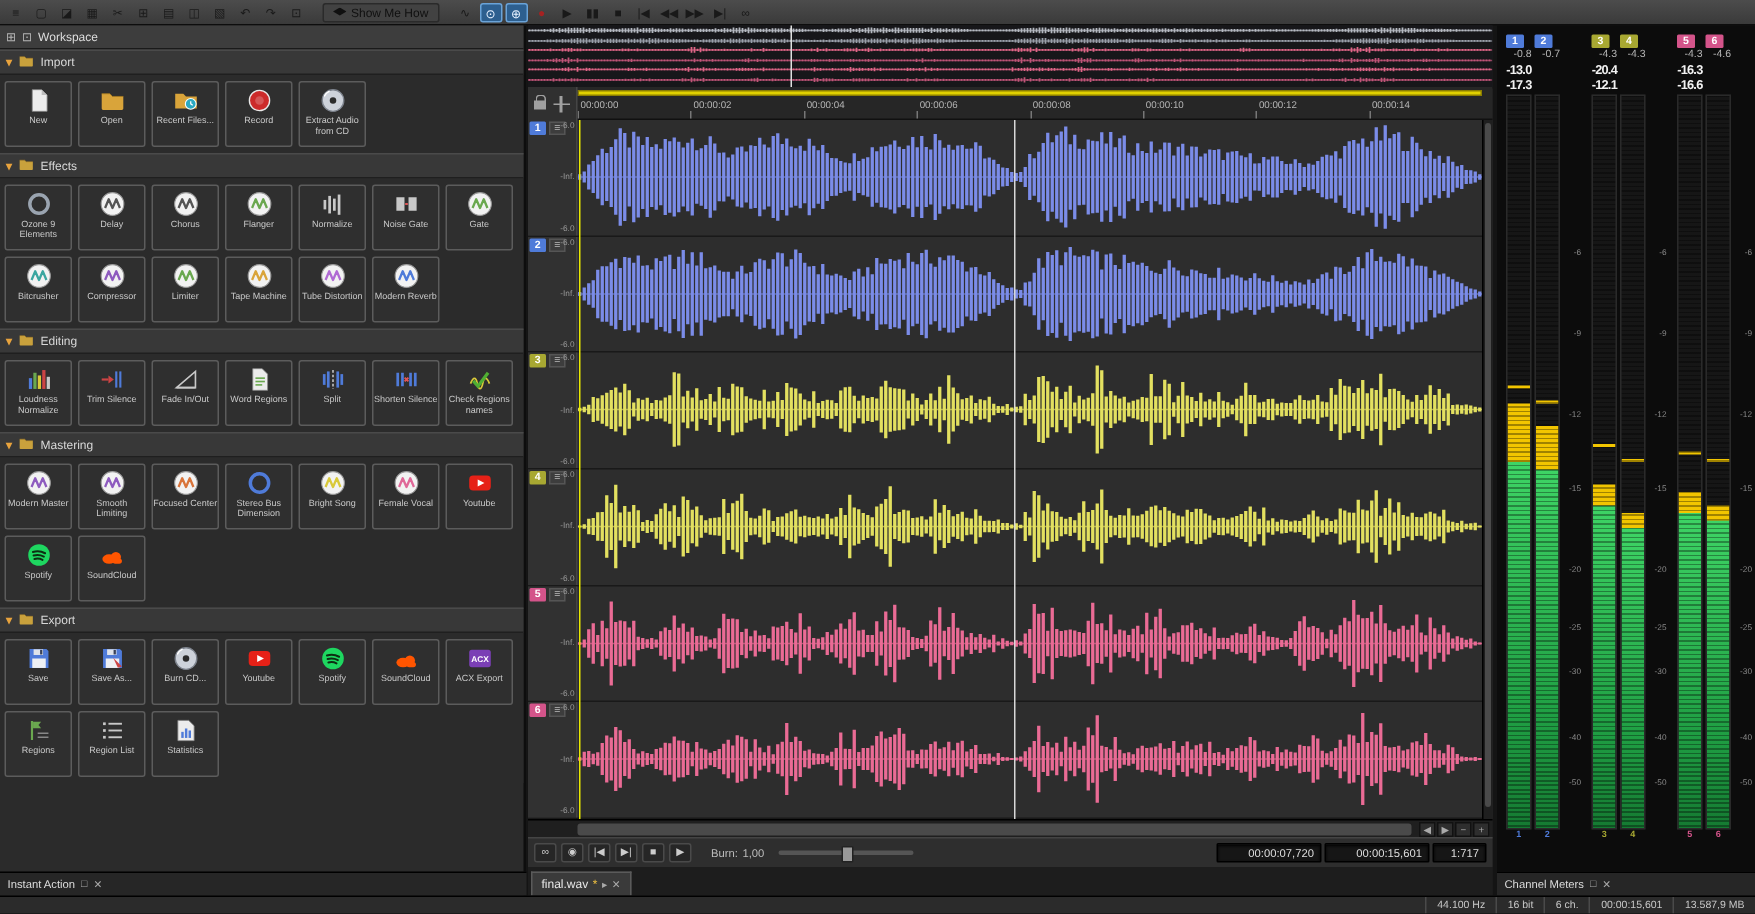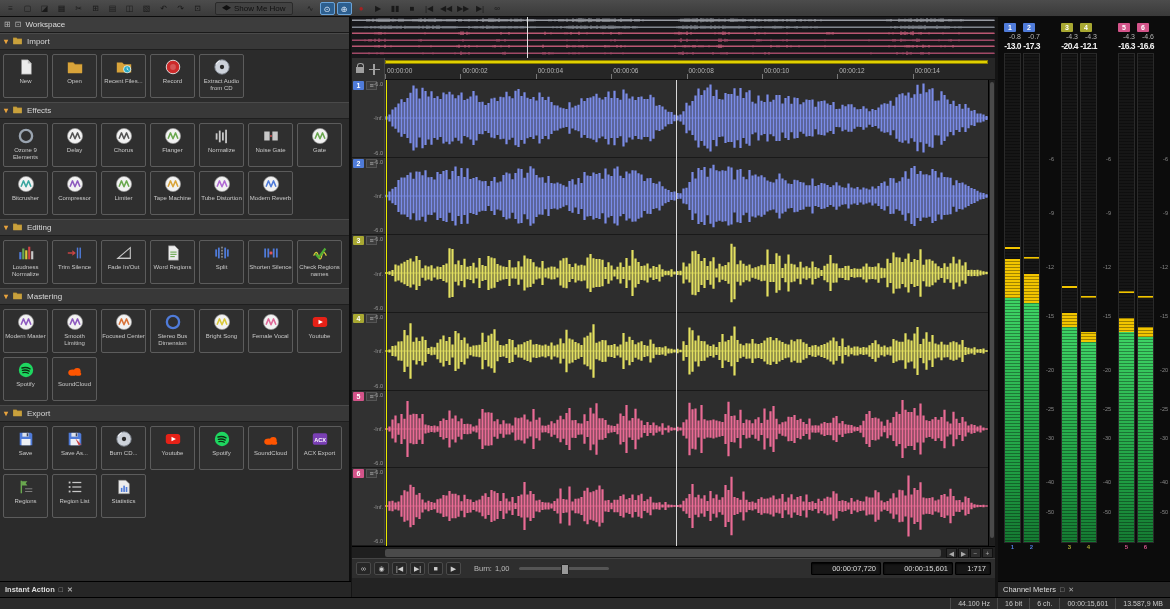--- a/index.html
+++ b/index.html
@@ -65,21 +65,21 @@
   .doctab{height:16px;background:#3a3a3a;border:1px solid #5a5a5a;border-bottom:none;display:flex;align-items:center;gap:3px;padding:0 6px;font-size:8px;color:#e8e8e8;margin-left:2px;box-sizing:border-box;}
   .doctab .mod{color:#f0c040;}
   
   #meters{position:absolute;left:998px;top:17px;width:172px;height:580px;background:#0c0c0c;}
   #mgroups{display:flex;gap:5px;padding:6px 2px 0 6px;}
   .mgroup{width:52px;flex:none;}
   .brow{display:flex;gap:7px;}
   .mbadge{width:12px;height:9px;font-size:7px;font-weight:bold;color:#fff;text-align:center;line-height:9px;border-radius:1px;}
   .peakrow{display:flex;font-size:7px;color:#b5b5b5;margin-top:1px;}
   .peakrow span{width:17px;margin-right:2px;text-align:right;}
-  .valrow{display:flex;font-size:8.5px;font-weight:bold;color:#f2f2f2;margin-top:1px;}
+  .valrow{display:flex;font-size:8.5px;font-weight:bold;color:#f2f2f2;margin-top:1px;flex-direction:column;}
   .valrow span{width:17px;margin-right:2px;text-align:right;letter-spacing:-0.5px;}
   .mbars{display:flex;margin-top:2px;position:relative;height:490px;}
   .mtrack{width:17px;height:100%;background:#161616;border:1px solid #2a2a2a;position:relative;margin-right:2px;box-sizing:border-box;overflow:hidden;flex:none;}
   .mfill{position:absolute;left:0;right:0;bottom:0;background:linear-gradient(#3ed465,#1f9e43 70%,#157a32);}
   .mhot{position:absolute;left:0;right:0;background:#f2c500;}
   .mpeak{position:absolute;left:0;right:0;height:2px;background:#f2c500;}
   .led{position:absolute;inset:0;background:repeating-linear-gradient(to bottom,rgba(0,0,0,.34) 0 1px,transparent 1px 3px);}
   .mscale{position:relative;width:12px;height:100%;font-size:5.5px;color:#8a8a8a;flex:none;}
   .mscale span{position:absolute;right:0;}
   .mnums{display:flex;margin-top:1px;}
@@ -546,21 +546,21 @@
                 <g fill="#4f7bd9">
                   <rect x="6.5" y="11" width="1.8" height="4.5"></rect>
                   <rect x="9.2" y="8.5" width="1.8" height="7"></rect>
                   <rect x="11.9" y="10" width="1.8" height="5.5"></rect>
                 </g>
               </svg></div>
             <div class="lb">Statistics</div>
           </div>
         </div>
       </div>
-    <div class="panel-tab" id="instant-tab" style="width:351px;font-weight:bold;">
+    <div class="panel-tab" id="instant-tab" style="width:351px;">
       <span>Instant Action</span>
       <span class="wic">□</span>
       <span class="wic">✕</span>
     </div>
   </div>
 
   <div id="editor">
     <div id="overview">
         <div class="ov-row">
           <svg width="643" height="6.5" style="display:block">
@@ -746,20 +746,28 @@
         <div id="rate-slider">
             <div id="rate-thumb"></div>
           </div>
       </div>
       <div id="tboxes">
         <div class="tbox w1">00:00:07,720</div>
         <div class="tbox w2">00:00:15,601</div>
         <div class="tbox w3">1:717</div>
       </div>
     </div>
+    <div id="doctabs">
+      <div class="doctab">
+        <span>final.wav</span>
+        <span class="mod">*</span>
+        <span class="wic">▸</span>
+        <span class="wic">✕</span>
+      </div>
+    </div>
   </div>
 
   <div id="meters">
     <div id="mgroups">
         <div class="mgroup">
           <div class="mghead">
             <div class="brow">
               <span class="mbadge" style="background: rgb(79, 123, 217);">1</span>
               <span class="mbadge" style="background: rgb(79, 123, 217);">2</span>
             </div>

